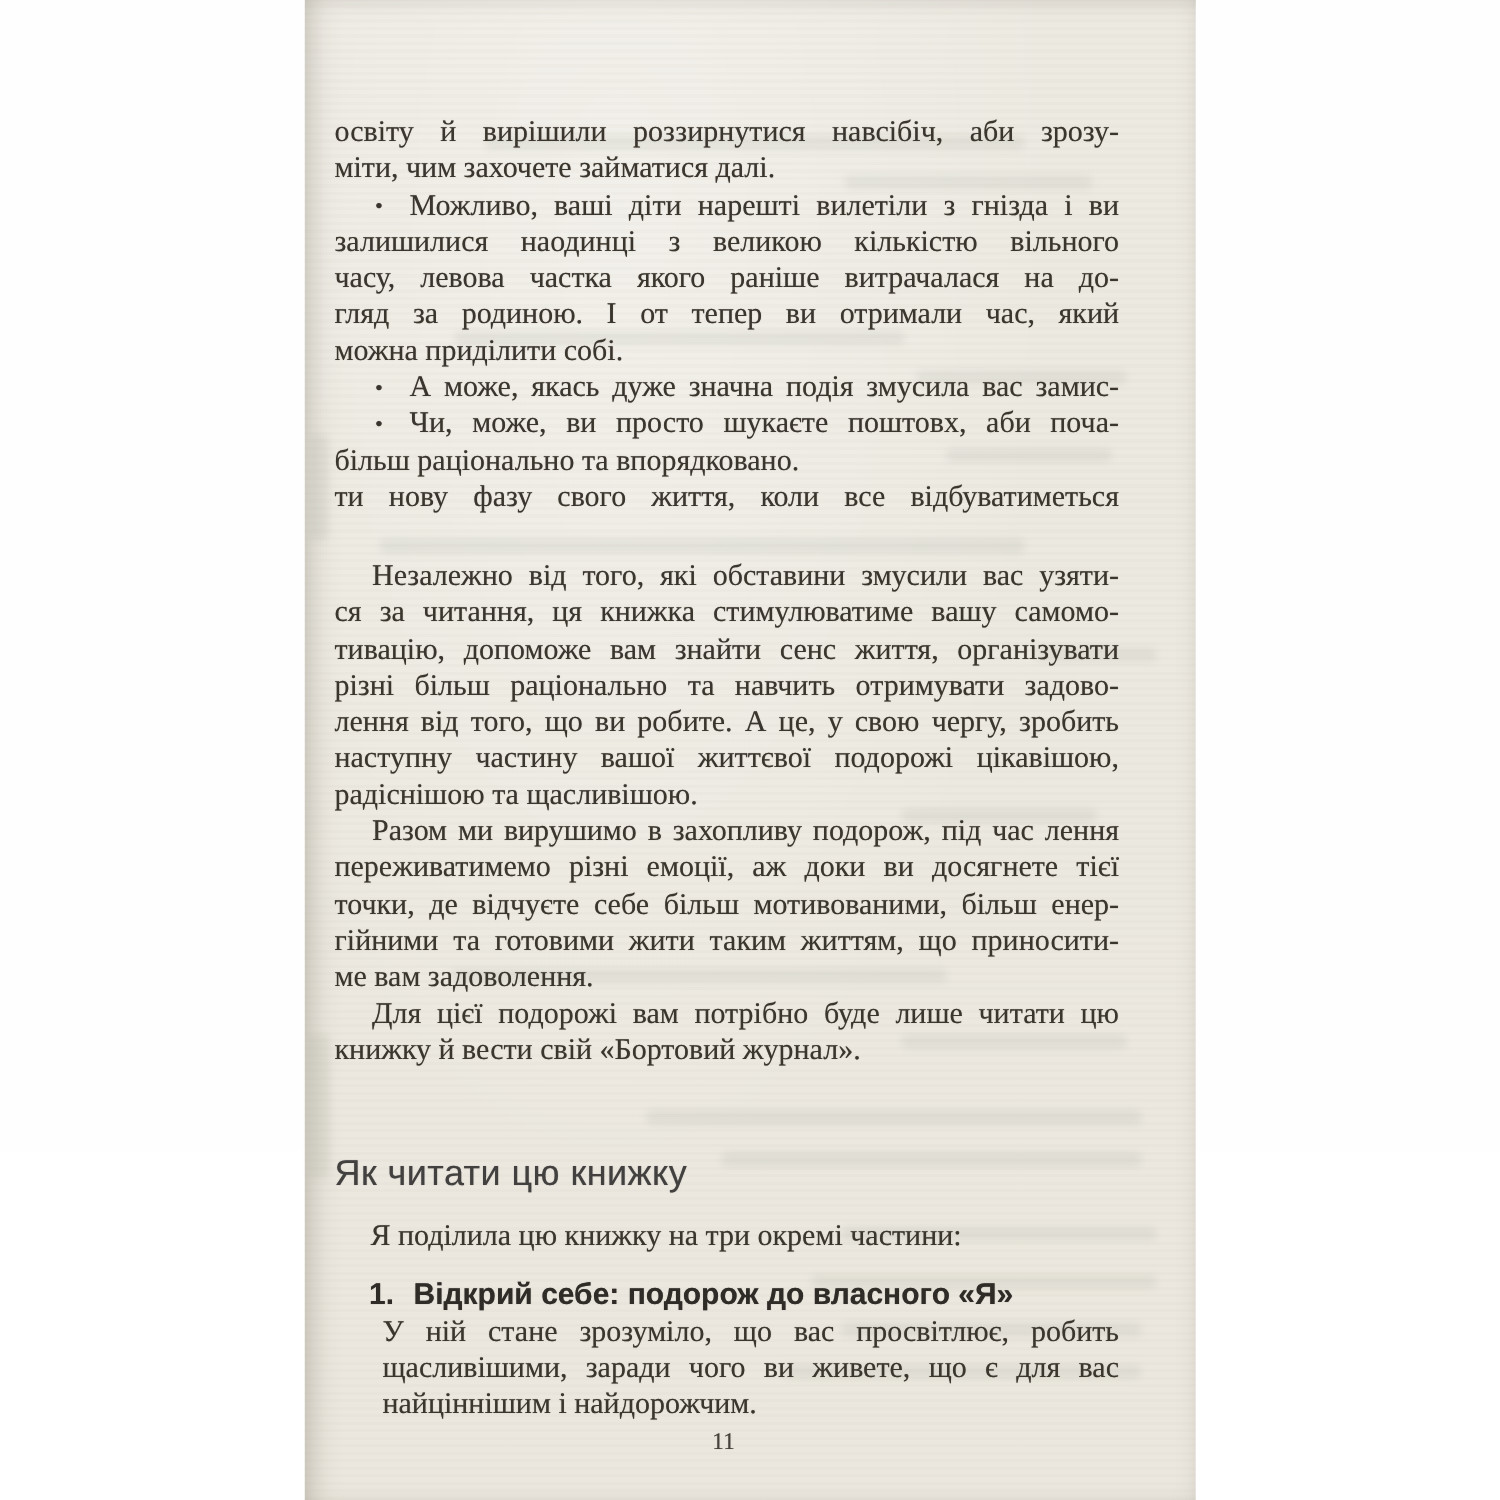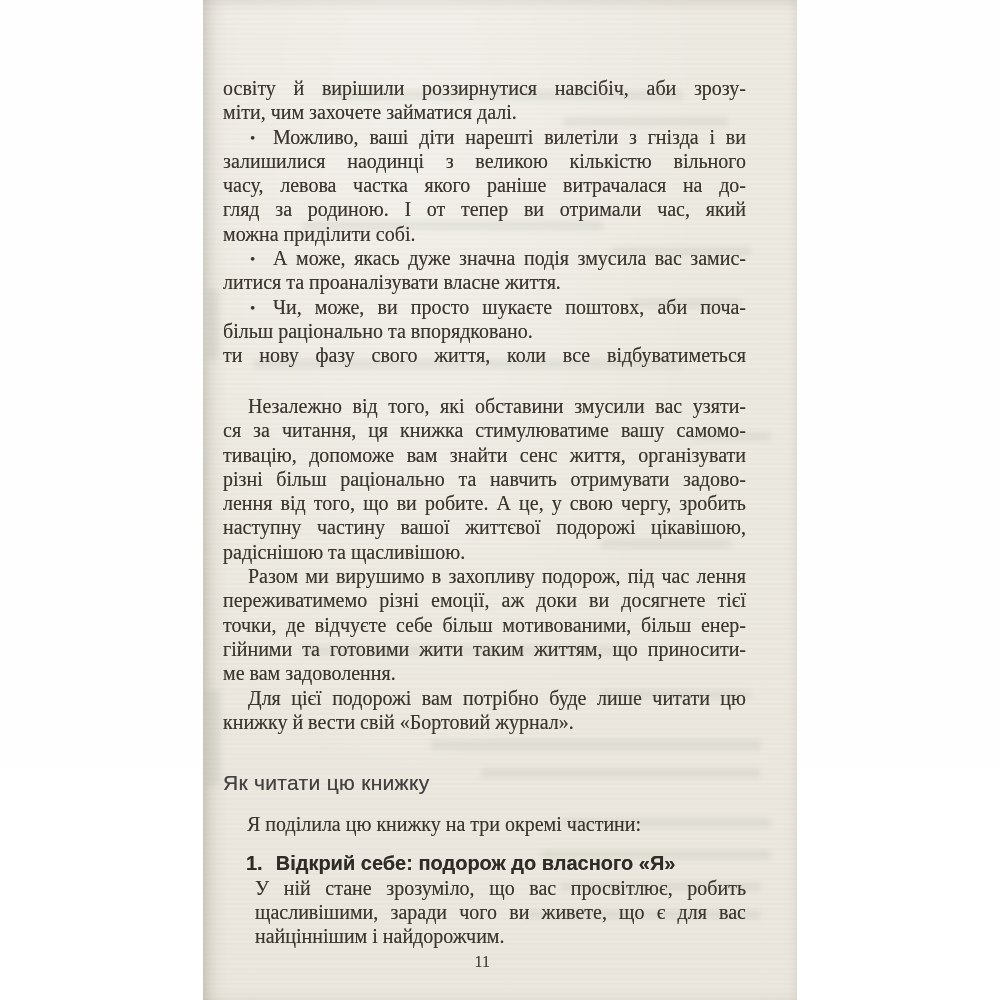--- a/index.html
+++ b/index.html
@@ -17,32 +17,32 @@
                    radial-gradient(ellipse at 35% 15%, rgba(255,255,255,.30), rgba(0,0,0,0) 55%);}
 
   
   .text-col{position:absolute;left:20px;width:523px;
         color:var(--ink,#3a352d);font-size:20px;line-height:24.3px;
         text-shadow:0 0 .55px rgba(58,53,45,.55);}
   .tline{text-align:left;white-space:nowrap;}
   .tline.just{text-align:justify;text-align-last:justify;white-space:normal;}
 
   #block-top{top:76px;}
-  #para-group{top:394px;}
+  #para-group{top:372px;}
   #section-group{top:812px;}
 
   .para .tline:first-child{text-indent:25px;}
 
   .bullet{position:relative;}
   .bullet .dot{position:absolute;left:27px;top:1px;font-size:15px;color:var(--ink,#3a352d);}
   .bullet .tline:first-child{text-indent:50px;}
 
   
   .section-heading{position:absolute;left:223px;top:763px;width:520px;
-        font-family:"Liberation Sans", sans-serif;font-size:21px;line-height:40px;
+        font-family:"Liberation Sans", sans-serif;font-size:24px;line-height:40px;
         color:var(--head,#424140);letter-spacing:.3px;
         text-shadow:0 0 .6px rgba(66,65,64,.6);}
 
   
   .numbered{margin-left:23px;margin-top:15px;}
   .num-line{font-family:"Liberation Sans", sans-serif;font-weight:bold;
         font-size:20px;line-height:24.3px;color:#2f2c28;
         text-shadow:0 0 .5px rgba(47,44,40,.6);white-space:nowrap;}
   .num-line .num{margin-right:13px;}
   .ndesc{margin-left:9px;}
@@ -94,21 +94,20 @@
             <div class="tline just">залишилися наодинці з великою кількістю вільного</div>
             <div class="tline just">часу, левова частка якого раніше витрачалася на до-</div>
             <div class="tline just">гляд за родиною. І от тепер ви отримали час, який</div>
             <div class="tline">можна приділити собі.</div>
           </div>
       </div>
       <div class="bullet">
         <span class="dot">•</span>
         <div>
             <div class="tline just">А може, якась дуже значна подія змусила вас замис-</div>
-            <div class="tline">литися та проаналізувати власне життя.</div>
           </div>
       </div>
       <div class="bullet">
         <span class="dot">•</span>
         <div>
             <div class="tline just">Чи, може, ви просто шукаєте поштовх, аби поча-</div>
             <div class="tline">більш раціонально та впорядковано.</div>
             <div class="tline just">ти нову фазу свого життя, коли все відбуватиметься</div>
           </div>
       </div>

